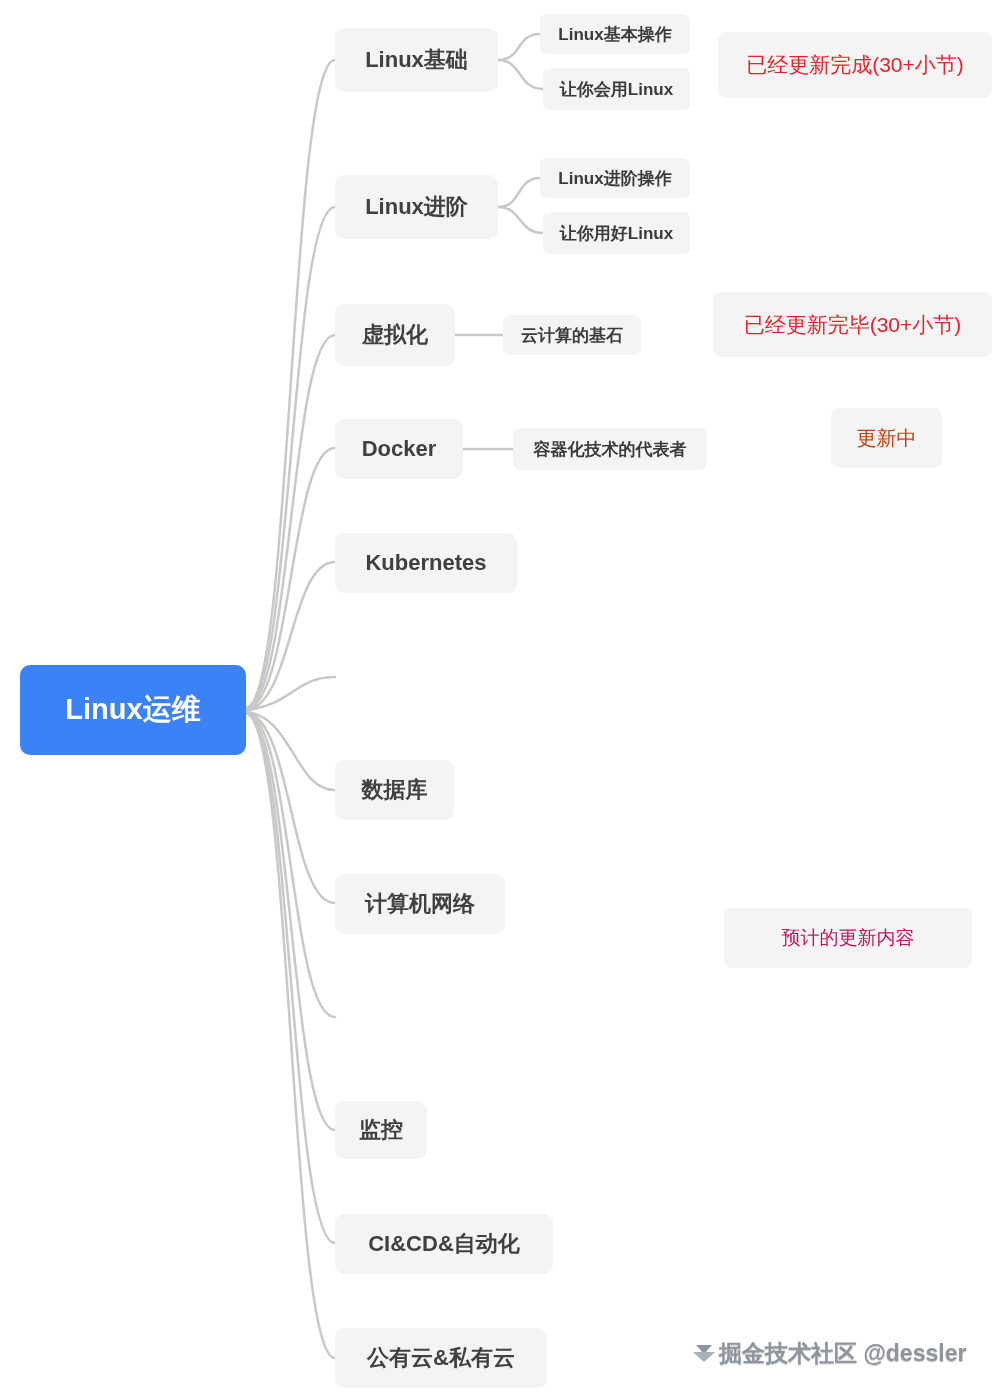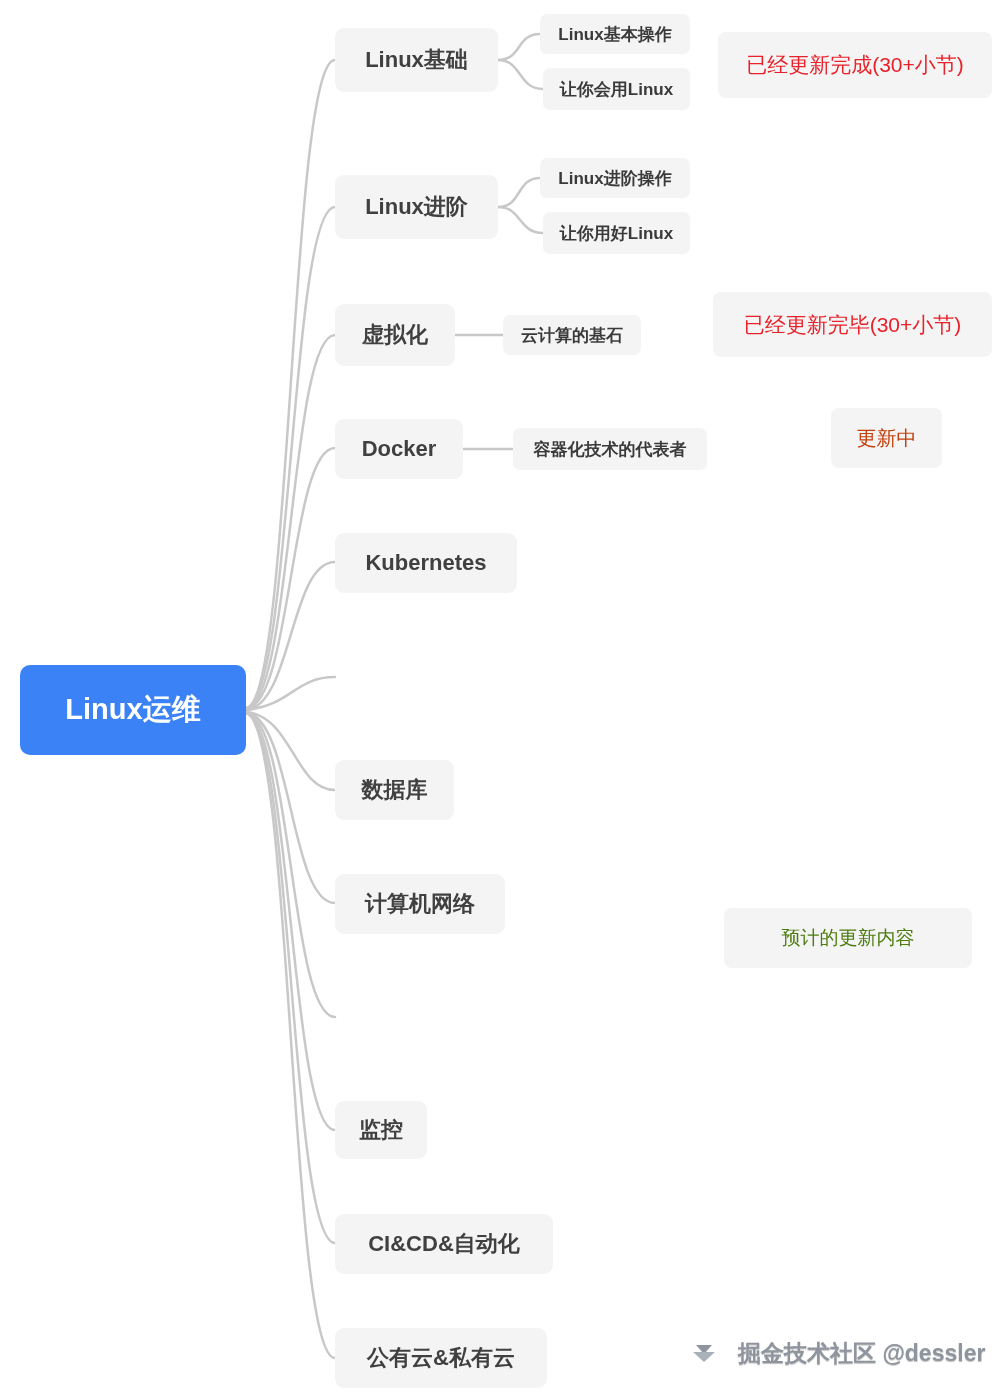--- a/index.html
+++ b/index.html
@@ -19,24 +19,24 @@
   }
   .root{
     background:#3b82f6;color:#ffffff;
     font-size:29px;font-weight:700;border-radius:10px;
   }
   .branch{font-size:22px;font-weight:700;border-radius:9px;}
   .child{font-size:17px;font-weight:700;color:#3a3a3a;border-radius:7px;}
   .note{font-weight:400;border-radius:8px;}
   .note-done{color:#e8222a;font-size:21px;}
   .note-updating{color:#c2410c;font-size:20px;}
-  .note-planned{color:#4d7c0f;font-size:19px;}
+  .note-planned{color:#be185d;font-size:19px;}
   .watermark{
     position:absolute;left:693px;top:1338px;
-    display:flex;align-items:center;gap:23px;
+    display:flex;align-items:center;gap:4px;
     color:#8f959e;font-size:23px;font-weight:700;
     text-shadow:0 1px 1px rgba(60,60,60,0.35);
   }
   .wm-icon{
     width:22px;height:22px;display:inline-block;position:relative;
   }
   .wm-icon:before{
     content:"";position:absolute;left:3px;top:2px;
     width:0;height:0;
     border-left:8px solid transparent;border-right:8px solid transparent;

